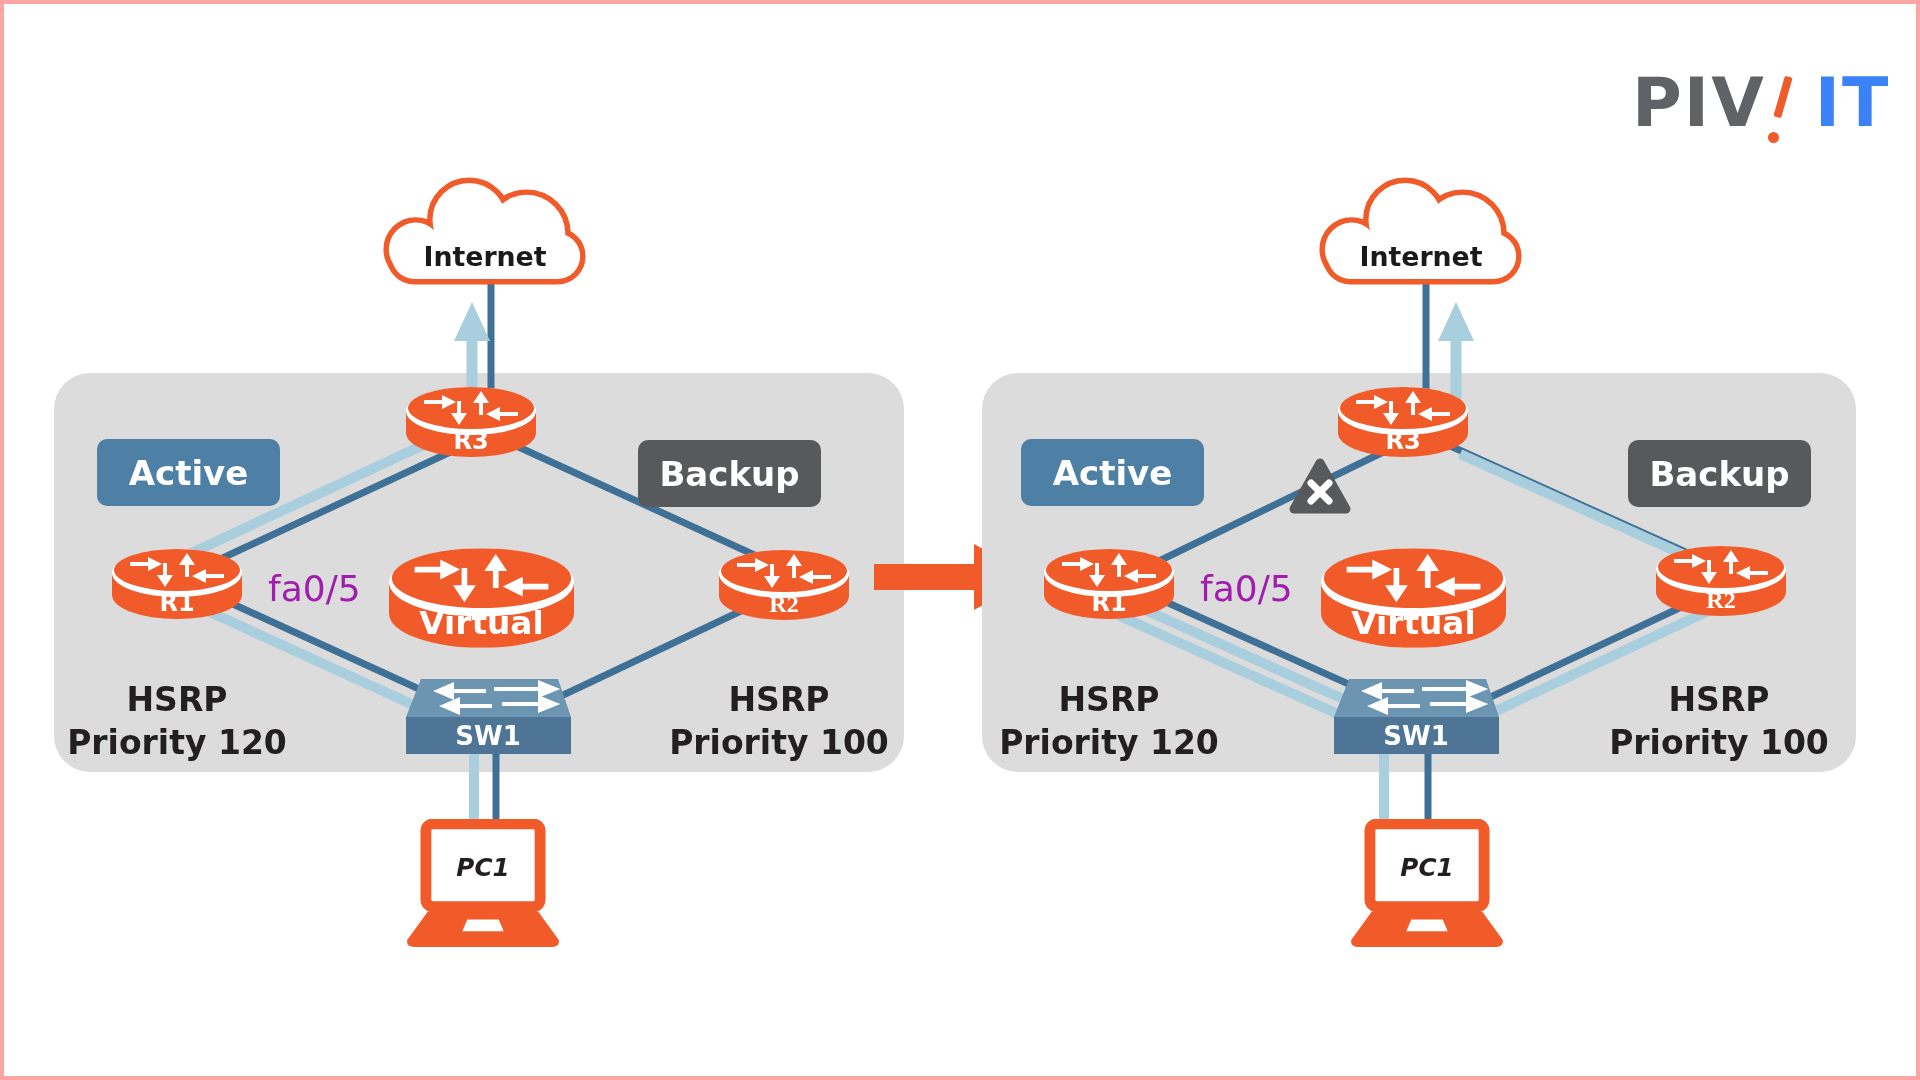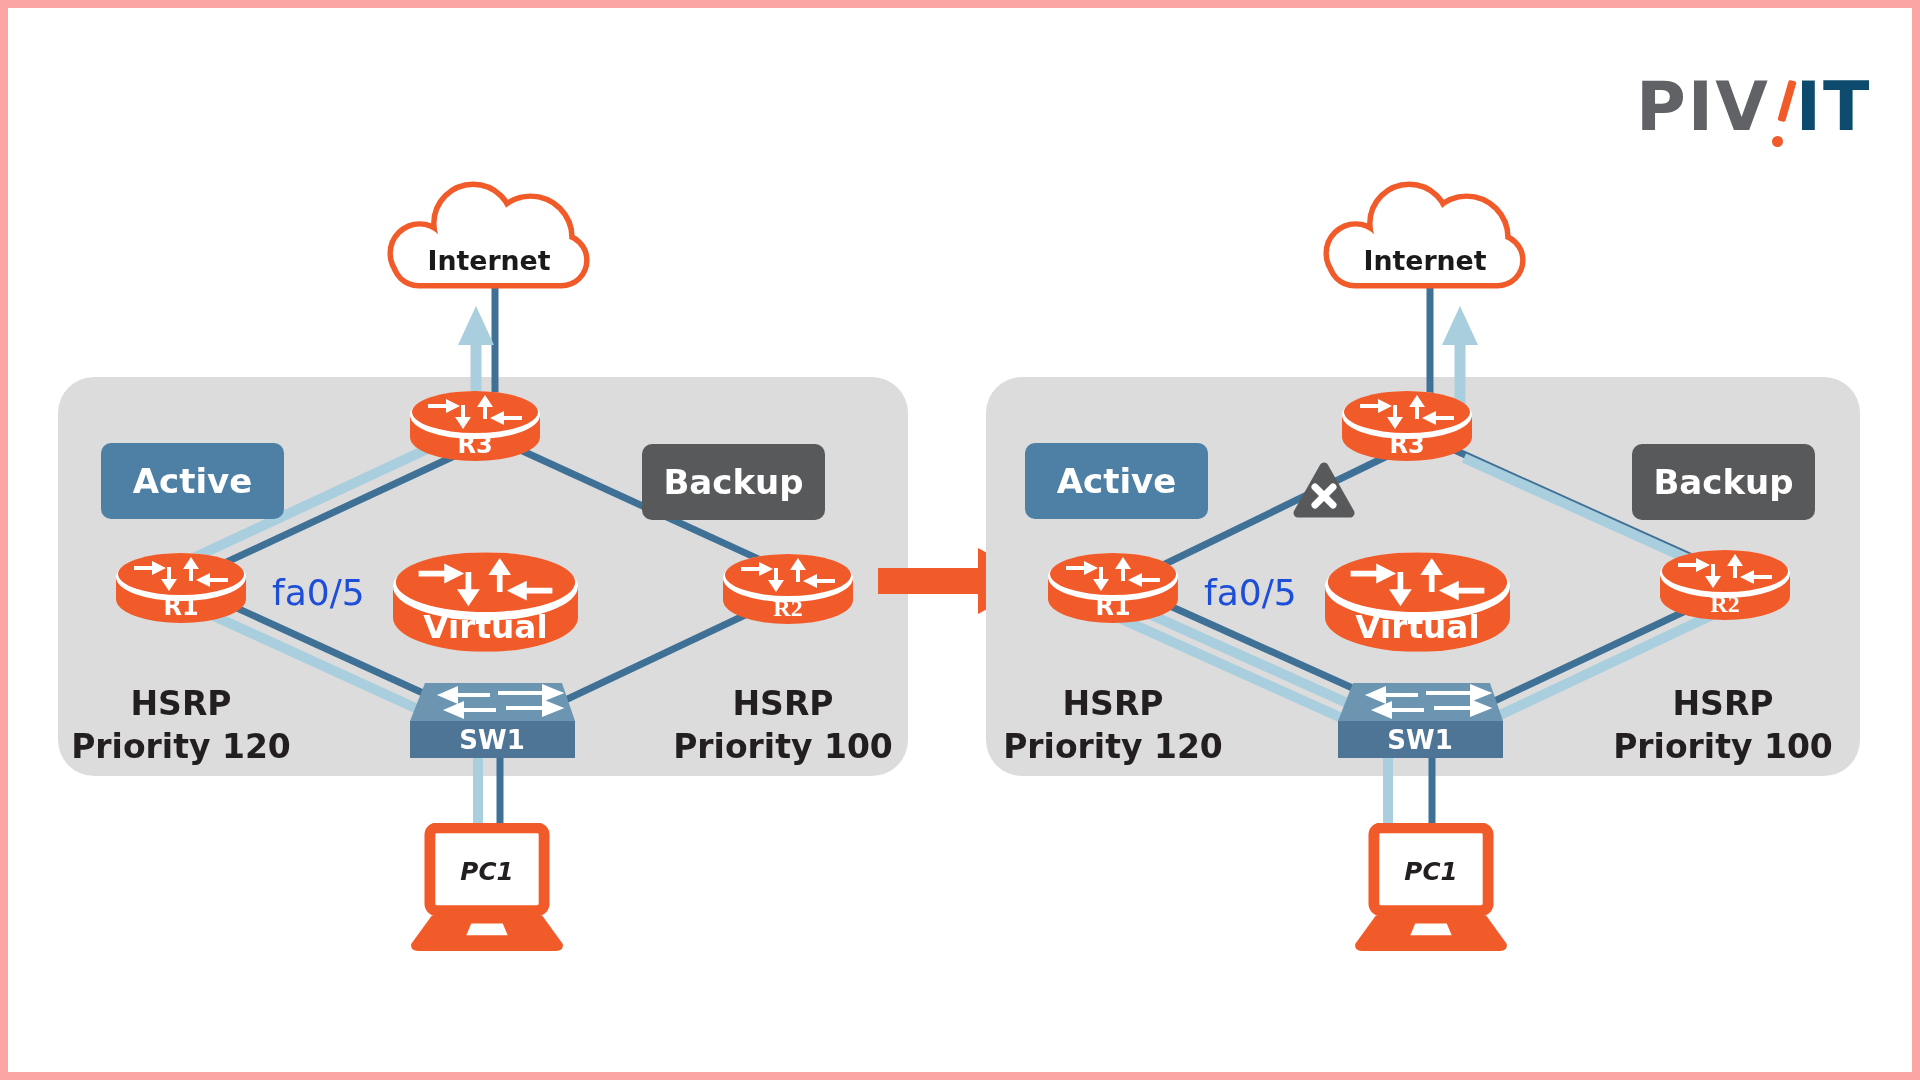--- a/index.html
+++ b/index.html
@@ -1,25 +1,25 @@
 <!DOCTYPE html>
 <html><head>
 <meta charset="utf-8">
 <title>HSRP Failover Diagram</title>
 <style>
   html,body{margin:0;padding:0;background:#fff;}
   .page{position:relative;width:1920px;height:1080px;background:#ffffff;
-        border:8px solid #fca5a5;box-sizing:border-box;overflow:hidden;
+        border:4px solid #fca5a5;box-sizing:border-box;overflow:hidden;
         font-family:"DejaVu Sans","Liberation Sans",sans-serif;color:#231F20;}
 
   
   .logo{position:absolute;left:1628px;top:60px;height:90px;display:flex;align-items:flex-start;}
   .logo span.lg{font-size:68px;font-weight:600;letter-spacing:2px;line-height:78px;}
   .logo-gray{color:#606265;}
-  .logo-orange{color:#0c4a6e;}
+  .logo-orange{color:#3b82f6;margin-left:23px;}
   .logo-excl{position:relative;display:inline-block;width:26px;height:86px;}
   .logo-excl .bar{position:absolute;left:13px;top:12px;width:8px;height:42px;background:#F15A29;transform:rotate(16deg);border-radius:2px;}
   .logo-excl .dot{position:absolute;left:2px;top:68px;width:11px;height:11px;border-radius:50%;background:#F15A29;}
 
   
   .scene{position:absolute;top:140px;width:880px;height:900px;}
   .scene-left{left:40px;}
   .scene-right{left:972px;}
   .panel-bg{position:absolute;top:229px;height:399px;background:#DCDCDD;border-radius:36px;}
   .scene-left  .panel-bg{left:10px;width:850px;}
@@ -36,34 +36,34 @@
   .node-r3{left:362px;top:243px;}
   .node-r1{left:68px;top:405px;}
   .node-r2{left:675px;top:406px;font-family:Liberation Serif, serif;}
   .scene-right .node-r2{left:680px;top:402px;}
   .node-virtual{left:345px;top:404px;}
   .node-sw{left:362px;top:535px;}
   .scene-right .node-sw{left:358px;}
   .node-pc{left:360px;top:675px;font-style:italic;}
   .scene-right .node-pc{left:372px;}
 
-  .badge{position:absolute;width:183px;height:76px;border-radius:10px;color:#fff;
+  .badge{position:absolute;width:183px;height:67px;border-radius:10px;color:#fff;
          font-size:34px;font-weight:600;display:flex;align-items:center;justify-content:center;}
   .badge-active{left:53px;top:295px;background:#4E80A5;}
   .scene-right .badge-active{left:45px;}
   .badge-backup{left:594px;top:296px;background:#58595B;}
   .scene-right .badge-backup{left:652px;}
 
   .caption{position:absolute;width:286px;text-align:center;font-size:33px;font-weight:600;
            color:#231F20;line-height:43px;margin-top:48px;}
   .caption-r1{left:-10px;top:486px;}
   .caption-r2{left:592px;top:486px;}
   .scene-right .caption-r2{left:600px;}
 
-  .port-label{position:absolute;left:224px;top:424px;font-size:36px;font-weight:500;color:#1d4ed8;}
+  .port-label{position:absolute;left:224px;top:424px;font-size:36px;font-weight:500;color:#a21caf;}
 
   .x-badge{position:absolute;left:312px;top:312px;width:64px;height:60px;}
 
   
   .transition-arrow{position:absolute;left:862px;top:528px;}
 
   .hidden-defs{position:absolute;width:0;height:0;overflow:hidden;}
 </style>
 </head>
 <body>

